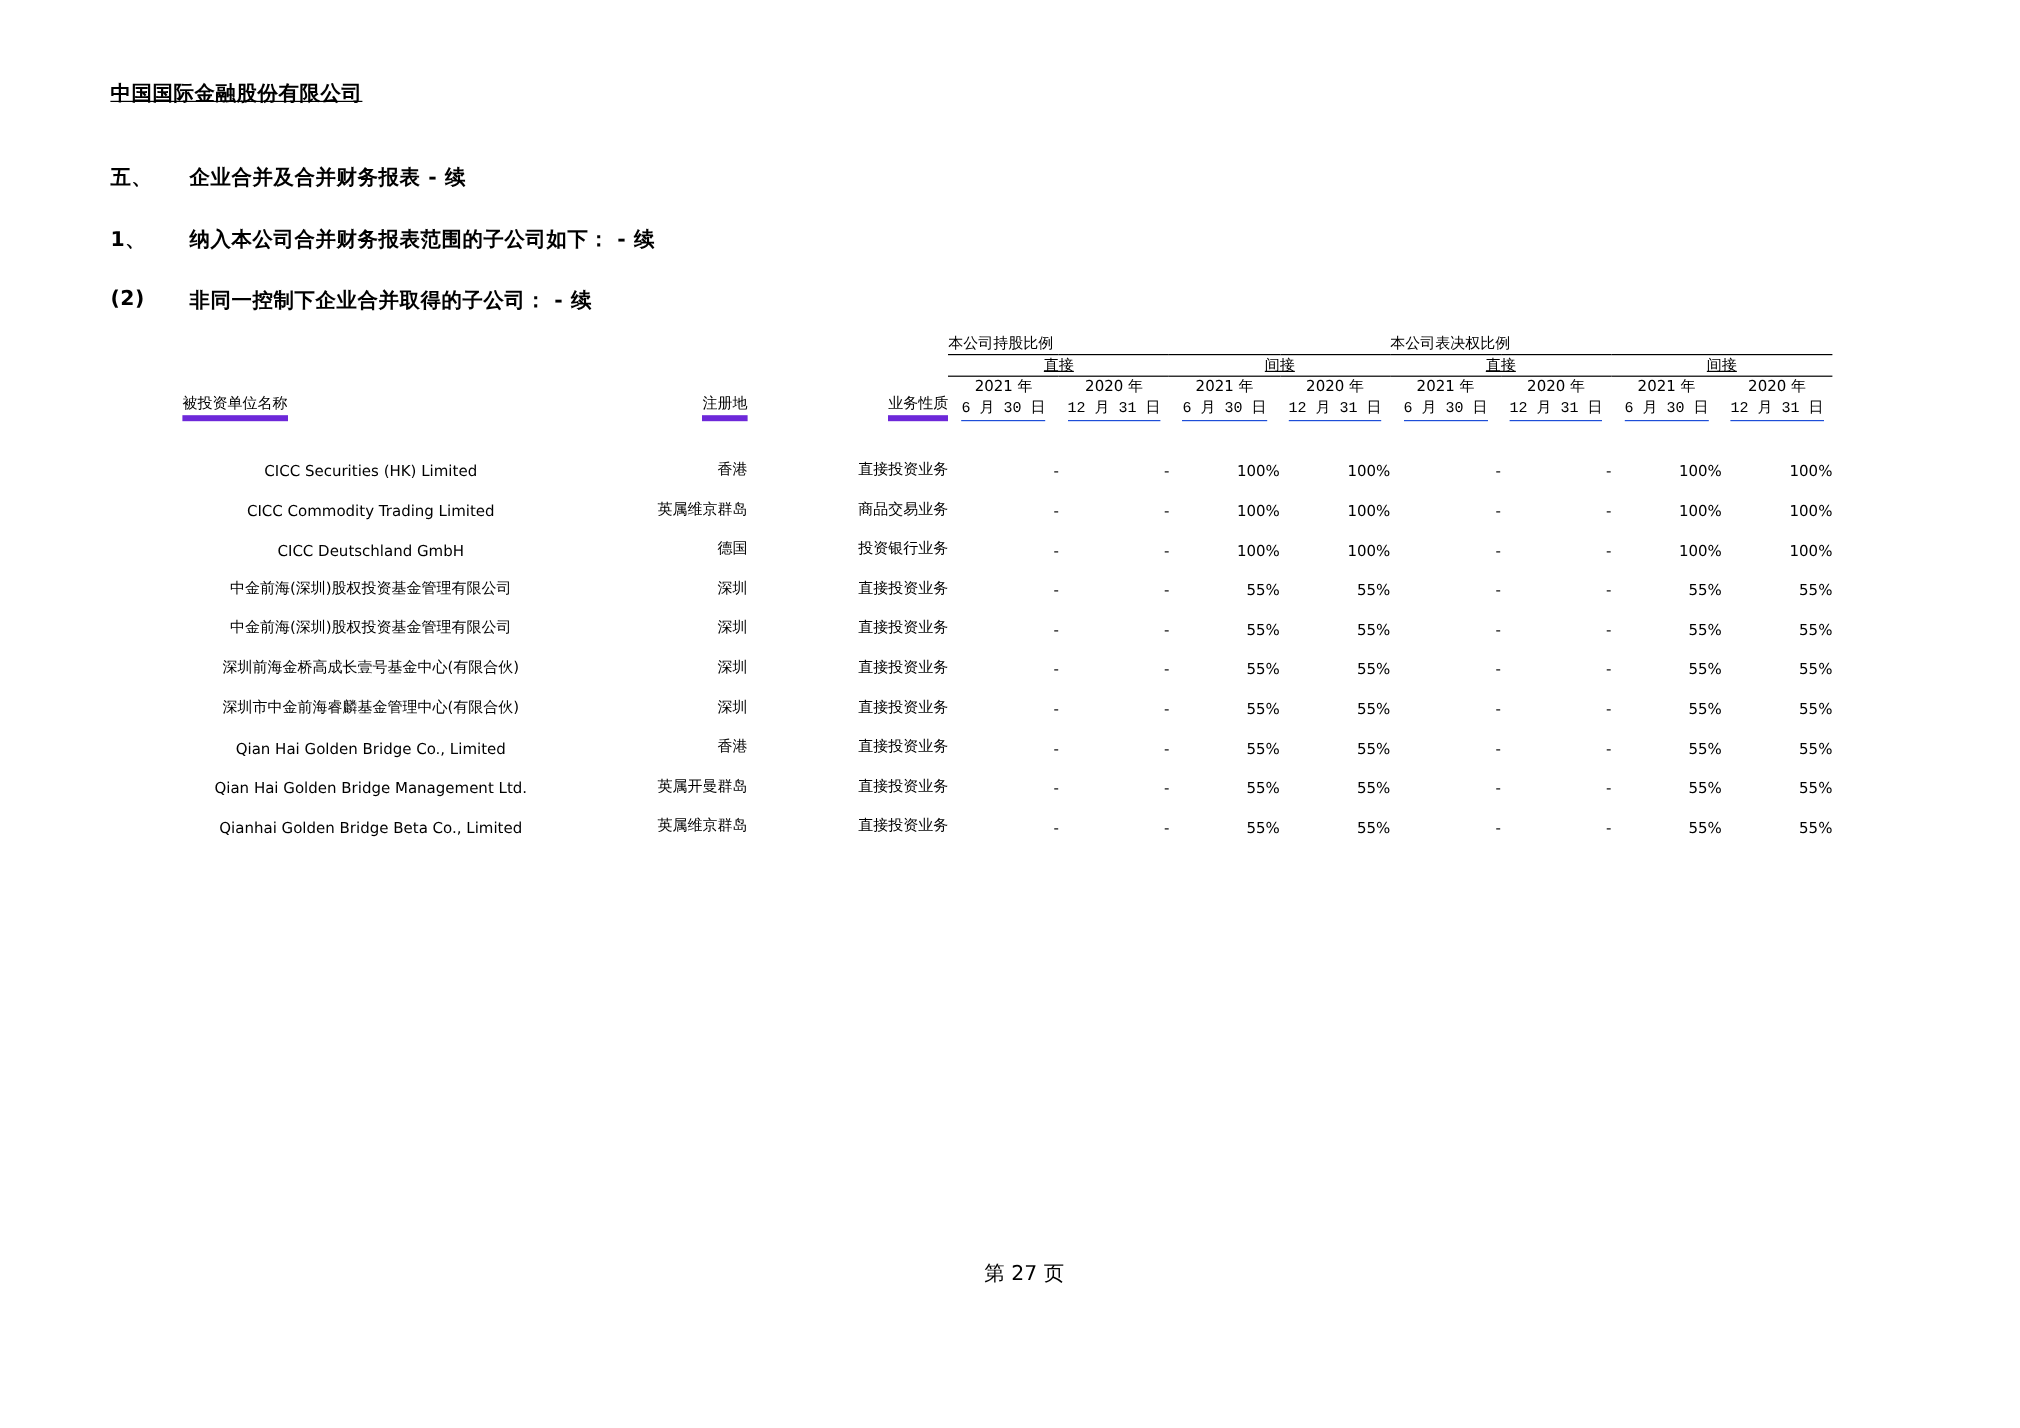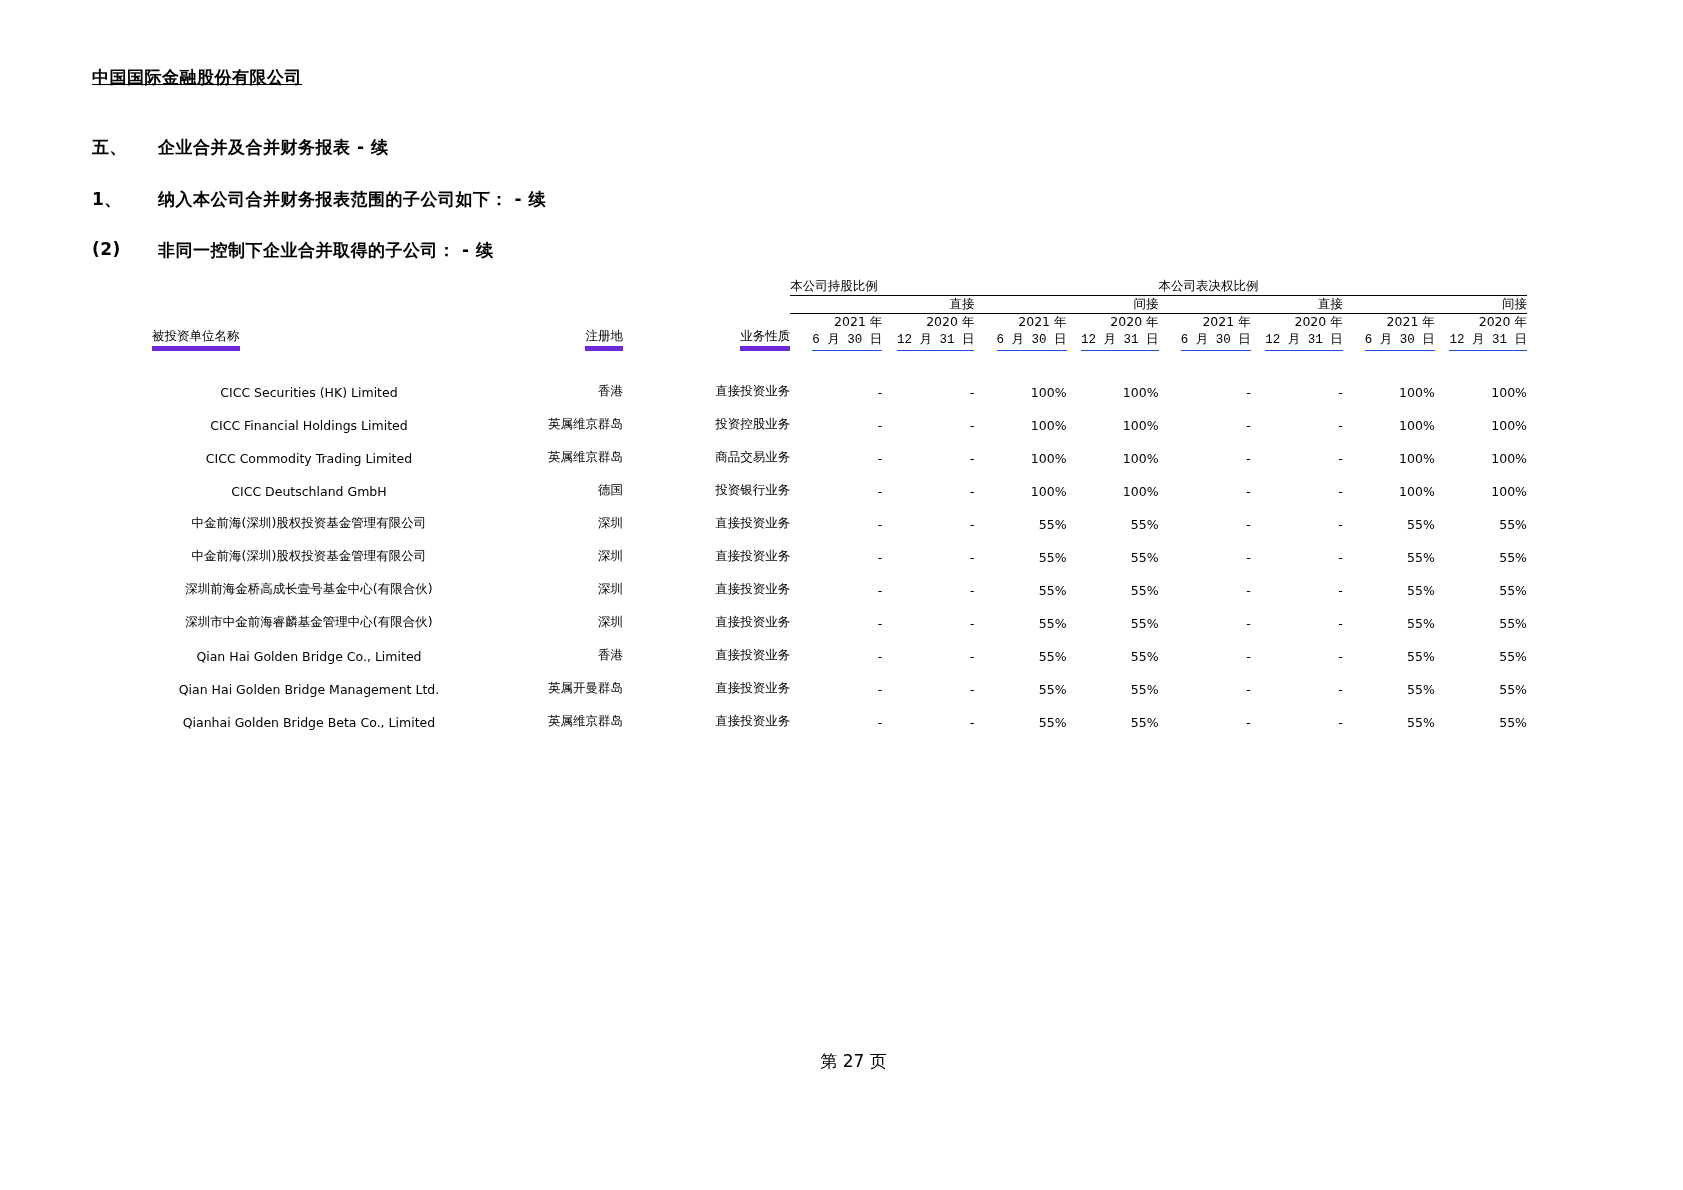--- a/index.html
+++ b/index.html
@@ -64,27 +64,28 @@
     font-weight: normal;
   }
   .grp-head {
     font-size: 12.5px;
     padding-bottom: 2px;
   }
   .grp-line {
     border-bottom: 1px solid #000;
   }
   .sub-head {
-    text-align: right;
+    text-align: center;
     font-size: 12.5px;
     padding-bottom: 2px;
     padding-top: 5px;
+    text-decoration: underline;
   }
   .col-head {
-    text-align: right;
+    text-align: center;
     font-size: 12.5px;
     padding-top: 5px;
     line-height: 1.35;
   }
   .col-head .u {
     display: inline-block;
     border-bottom: 1px solid #1d4ed8;
     padding-bottom: 1px;
     font-family: Liberation Mono, monospace;
   }
@@ -213,33 +214,20 @@
         <td class="right">-</td>
         <td class="right">-</td>
         <td class="right">100%</td>
         <td class="right">100%</td>
         <td class="right">-</td>
         <td class="right">-</td>
         <td class="right">100%</td>
         <td class="right">100%</td>
       </tr>
       <tr class="body-row">
-        <td class="left name-cell">CICC Financial Holdings Limited</td>
-        <td class="center">英属维京群岛</td>
-        <td class="center">投资控股业务</td>
-        <td class="right">-</td>
-        <td class="right">-</td>
-        <td class="right">100%</td>
-        <td class="right">100%</td>
-        <td class="right">-</td>
-        <td class="right">-</td>
-        <td class="right">100%</td>
-        <td class="right">100%</td>
-      </tr>
-      <tr class="body-row">
         <td class="left name-cell">CICC Commodity Trading Limited</td>
         <td class="center">英属维京群岛</td>
         <td class="center">商品交易业务</td>
         <td class="right">-</td>
         <td class="right">-</td>
         <td class="right">100%</td>
         <td class="right">100%</td>
         <td class="right">-</td>
         <td class="right">-</td>
         <td class="right">100%</td>

